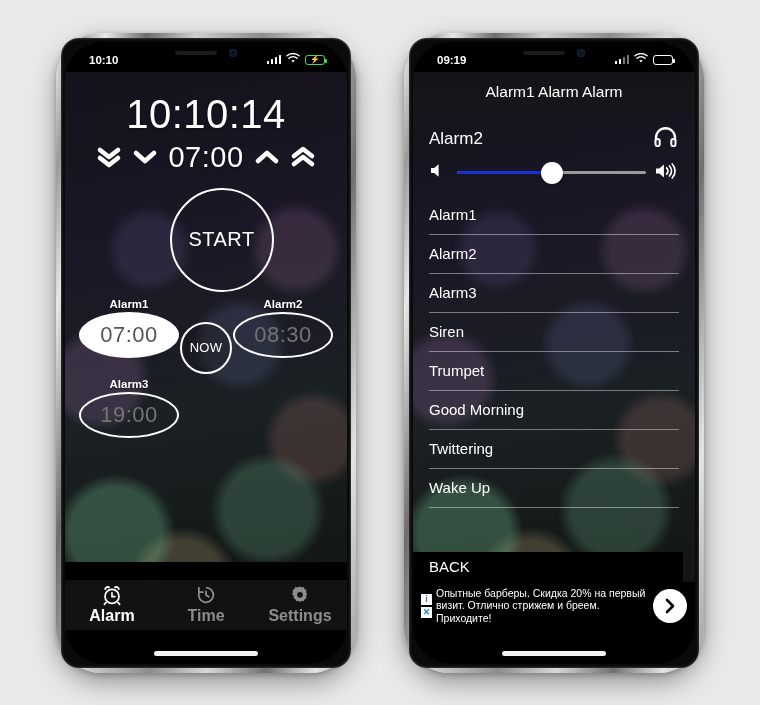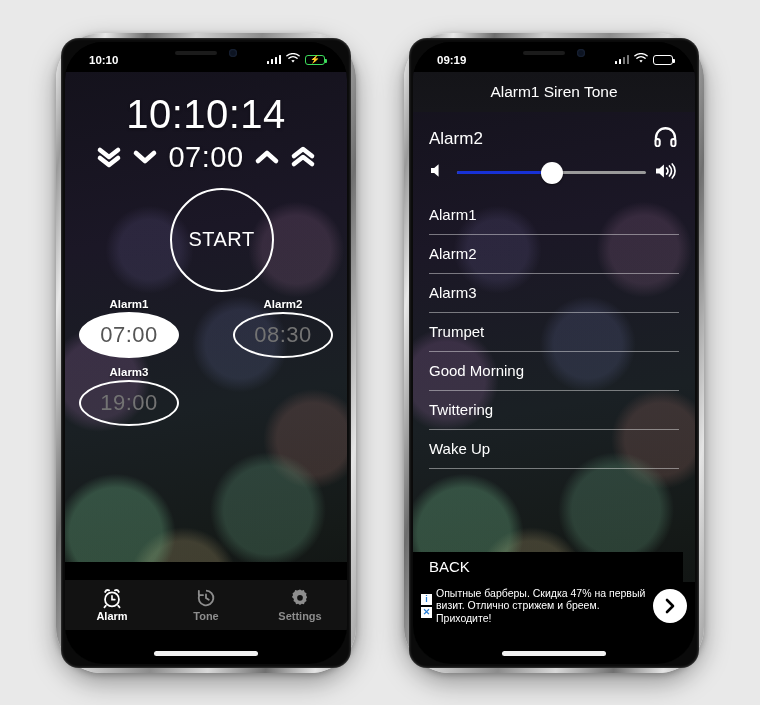--- a/index.html
+++ b/index.html
@@ -150,21 +150,21 @@
   .grow.bottom{margin-top:8px;}
 
   
   .tabbar{
     position:absolute;left:0;right:0;bottom:34px;z-index:20;
     height:50px;background:#121212;
     display:flex;align-items:center;
   }
   .tab{flex:1;display:flex;flex-direction:column;align-items:center;justify-content:center;gap:1px;cursor:pointer;}
   .tab svg{display:block;}
-  .tab .tlabel{font-size:11px;font-weight:bold;}
+  .tab .tlabel{font-size:16px;font-weight:bold;}
   .tab.active{color:#fff;}
   .tab.inactive{color:#8d8d8d;}
   .filler{position:absolute;left:0;right:0;bottom:0;height:34px;background:#000;z-index:19;}
   .tabgap{position:absolute;left:0;right:0;bottom:84px;height:18px;background:#000;z-index:18;}
 
   
   .navtitle{
     position:relative;z-index:6;
     height:40px;display:flex;align-items:center;justify-content:center;
     color:#fff;font-size:15.5px;
@@ -282,20 +282,23 @@
               <div class="acell">
                 <div class="alabel">Alarm1</div>
                 <div class="abub active">07:00</div>
               </div>
               <div class="acell">
                 <div class="alabel">Alarm2</div>
                 <div class="abub">08:30</div>
               </div>
             </div>
 
+            <div class="now-wrap">
+              <div class="now-btn">NOW</div>
+            </div>
 
             <div class="grow bottom">
               <div class="acell">
                 <div class="alabel">Alarm3</div>
                 <div class="abub">19:00</div>
               </div>
             </div>
           </div>
         </div>
 
@@ -315,21 +318,21 @@
             <span class="tlabel">Alarm</span>
           </div>
           <div class="tab inactive">
             <span>
               <svg width="22" height="22" viewBox="0 0 24 24">
                   <path d="M12 4a8 8 0 1 1-7.4 5" fill="none" stroke="currentColor" stroke-width="2"></path>
                   <path d="M4.2 4.2v4.6h4.6" fill="none" stroke="currentColor" stroke-width="2" stroke-linecap="round" stroke-linejoin="round"></path>
                   <path d="M12 8.2V12l3 2" stroke="currentColor" stroke-width="2" fill="none" stroke-linecap="round"></path>
                 </svg>
             </span>
-            <span class="tlabel">Tone</span>
+            <span class="tlabel">Time</span>
           </div>
           <div class="tab inactive">
             <span>
               <svg width="22" height="22" viewBox="0 0 24 24">
                   <path d="M12 2.6l2 1.2 2.3-.4.8 2.2 2 1.2-.5 2.3 1.2 2-1.2 2 .5 2.3-2 1.2-.8 2.2-2.3-.4-2 1.2-2-1.2-2.3.4-.8-2.2-2-1.2.5-2.3L3.2 11l1.2-2-.5-2.3 2-1.2.8-2.2 2.3.4z" fill="currentColor"></path>
                   <circle cx="12" cy="11.8" r="3.1" fill="#121212"></circle>
                 </svg>
             </span>
             <span class="tlabel">Settings</span>
           </div>
@@ -366,21 +369,21 @@
                   <path d="M.9 2.8a9.6 9.6 0 0 1 12.2 0" stroke="#fff" stroke-width="1.4" fill="none" stroke-linecap="round"></path>
                 </svg>
             </span>
             <span class="batt"><span class="fill" style="width:72%"></span></span>
           </span>
         </div>
 
         <div class="app">
           <div class="wall"></div>
 
-          <div class="navtitle">Alarm1 Siren Tone</div>
+          <div class="navtitle">Alarm1 Alarm Alarm</div>
 
           <div class="tonehead">
             <div class="tone-top">
               <span class="tone-name">Alarm2</span>
               <span>
                 <svg width="27" height="27" viewBox="0 0 26 26">
                     <path d="M3.8 16.5v-3.2a9.2 9.2 0 0 1 18.4 0v3.2" fill="none" stroke="#fff" stroke-width="2.2"></path>
                     <rect x="2.4" y="13.6" width="6" height="8.6" rx="3" fill="#fff"></rect>
                     <rect x="17.6" y="13.6" width="6" height="8.6" rx="3" fill="#fff"></rect>
                     <rect x="4.3" y="15.3" width="2.2" height="5.3" rx="1.1" fill="#2a2430"></rect>
@@ -407,35 +410,36 @@
                     <path d="M17.2 2a10 10 0 0 1 0 14" stroke="#fff" stroke-width="1.7" fill="none" stroke-linecap="round"></path>
                   </svg>
               </span>
             </div>
           </div>
 
           <div class="tonelist">
             <div class="tone-item">Alarm1</div>
             <div class="tone-item">Alarm2</div>
             <div class="tone-item">Alarm3</div>
+            <div class="tone-item">Siren</div>
             <div class="tone-item">Trumpet</div>
             <div class="tone-item">Good Morning</div>
             <div class="tone-item">Twittering</div>
             <div class="tone-item">Wake Up</div>
           </div>
         </div>
 
         <div class="backbar">BACK</div>
 
         <div class="adbar">
           <div class="adicons">
             <span class="adico">i</span>
             <span class="adico">✕</span>
           </div>
-          <div class="adtext">Опытные барберы. Скидка 47% на первый визит. Отлично стрижем и бреем. Приходите!</div>
+          <div class="adtext">Опытные барберы. Скидка 20% на первый визит. Отлично стрижем и бреем. Приходите!</div>
           <div class="adgo">
             <span>
               <svg width="16" height="16" viewBox="0 0 16 16">
                   <path d="M5 2l6 6-6 6" stroke="#000" stroke-width="2.6" fill="none" stroke-linecap="round" stroke-linejoin="round"></path>
                 </svg>
             </span>
           </div>
         </div>
 
         <div class="filler"></div>

